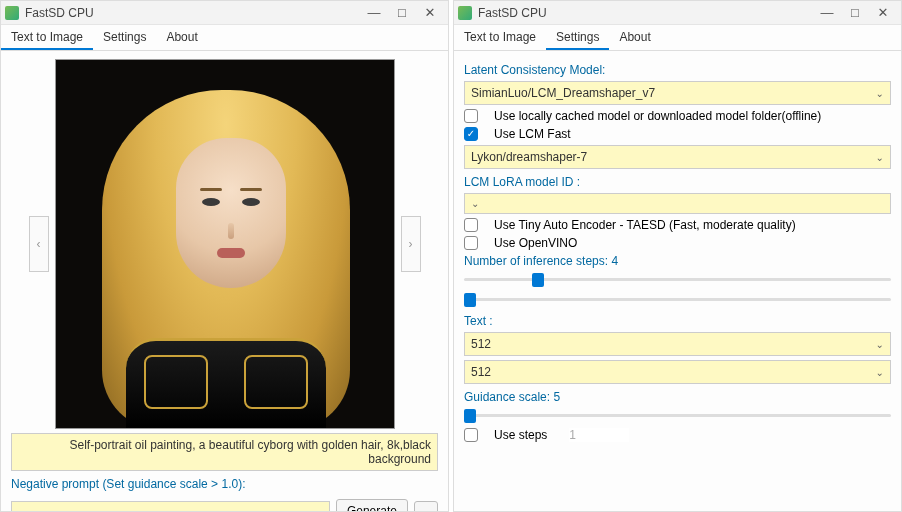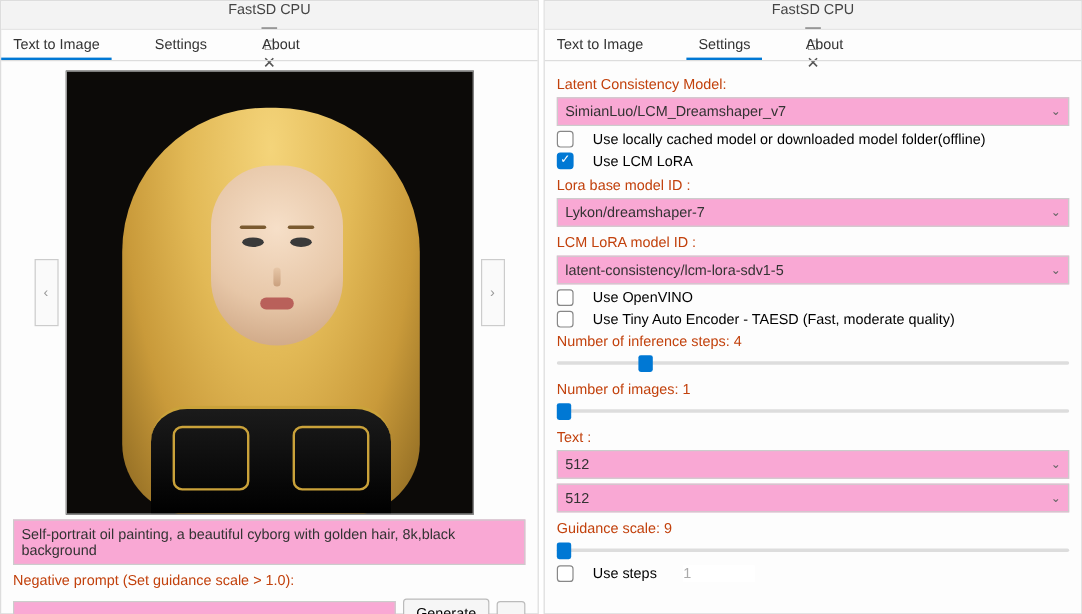--- a/index.html
+++ b/index.html
@@ -1,42 +1,42 @@
 <!DOCTYPE html>
 <html><head>
 <meta charset="utf-8">
 <style>
 * { box-sizing: border-box; margin: 0; padding: 0; font-family: "Segoe UI", Tahoma, sans-serif; font-size: 12px; }
 body { background: #fff; display: flex; width: 902px; height: 512px; overflow: hidden; }
 .window { flex: 1; display: flex; flex-direction: column; border: 1px solid #ddd; background: #fdfdfd; min-width: 0; }
 .window + .window { margin-left: 4px; }
-.titlebar { display: flex; align-items: center; height: 24px; padding: 0 4px; background: #f3f3f3; border-bottom: 1px solid #e5e5e5; flex-direction: column; }
+.titlebar { display: flex; align-items: center; height: 24px; padding: 0 4px; background: #f3f3f3; border-bottom: 1px solid #e5e5e5; }
 .titlebar .app-icon { width: 14px; height: 14px; background: linear-gradient(135deg,#7b5,#3a7); border-radius: 2px; margin-right: 6px; }
 .titlebar .title { flex: 1; color: #444; }
 .titlebar .win-btn { width: 28px; text-align: center; color: #555; cursor: default; font-size: 13px; }
-.tabs { display: flex; border-bottom: 1px solid #ddd; height: 26px; gap: 26px; }
+.tabs { display: flex; border-bottom: 1px solid #ddd; height: 26px; }
 .tab { padding: 5px 10px; color: #333; cursor: default; }
 .tab.active { border-bottom: 2px solid #0078d4; }
 .content { flex: 1; padding: 8px 10px; overflow-y: auto; display: flex; flex-direction: column; }
 .left .preview-row { display: flex; align-items: center; justify-content: center; flex: 1; }
 .nav-btn { width: 20px; height: 56px; display: flex; align-items: center; justify-content: center; border: 1px solid #ccc; background: #fafafa; color: #999; }
 .preview { width: 340px; height: 370px; background: #0c0a08; border: 1px solid #999; margin: 0 6px; position: relative; overflow: hidden; }
 .hair { position:absolute; left:46px; top:30px; width:248px; height:340px; background: radial-gradient(ellipse at 50% 10%, #f4d47a 0%, #e2b956 40%, #c99a3a 70%, #8a6620 100%); border-radius: 120px 120px 60px 60px; }
 .face { position:absolute; left:120px; top:78px; width:110px; height:150px; background: radial-gradient(circle at 50% 35%, #f6dfc8 0%, #e7c7a8 55%, #c9a07e 100%); border-radius: 55px 55px 60px 60px; }
 .eye { position:absolute; width:18px; height:8px; background:#3a3a3a; border-radius:50%; top:60px; }
 .eye.l{left:26px;} .eye.r{right:26px;}
 .brow{position:absolute;width:22px;height:3px;background:#7a5a30;border-radius:2px;top:50px;}
 .brow.l{left:24px;} .brow.r{right:24px;}
 .nose{position:absolute;left:50%;top:85px;width:6px;height:16px;background:linear-gradient(#e7c7a8,#caa07e);transform:translateX(-50%);border-radius:3px;}
 .lips{position:absolute;left:50%;top:110px;width:28px;height:10px;background:#b9605a;border-radius:6px;transform:translateX(-50%);}
 .armor{position:absolute;left:70px;bottom:0;width:200px;height:90px;background:linear-gradient(#1b1b1b,#000);border-top:3px solid #caa23a;border-radius:30px 30px 0 0;}
 .armor::before,.armor::after{content:"";position:absolute;top:14px;width:60px;height:50px;border:2px solid #caa23a;border-radius:8px;}
 .armor::before{left:18px;} .armor::after{right:18px;}
-.prompt-box, .neg-box, .textfield, .select { width: 100%; border: 1px solid #ccc; padding: 4px 6px; background: #f9a8d4; color: #333; margin-top: 4px; }
-.field-label { color: #c2410c; margin-top: 6px; display: block; }
+.prompt-box, .neg-box, .textfield, .select { width: 100%; border: 1px solid #ccc; padding: 4px 6px; background: #fef9c3; color: #333; margin-top: 4px; text-align: right; }
+.field-label { color: #0369a1; margin-top: 6px; display: block; }
 .bottom-row { display: flex; align-items: center; gap: 6px; margin-top: 6px; }
 .btn { border: 1px solid #bbb; background: #f6f6f6; padding: 4px 10px; border-radius: 3px; }
 .btn.small { padding: 2px 6px; }
 .chk-row { display: flex; align-items: center; gap: 16px; margin-top: 4px; }
 .chk { width: 14px; height: 14px; border: 1px solid #888; border-radius: 3px; display:flex; align-items:center; justify-content:center; background:#fff; }
 .chk.checked { background:#0078d4; border-color:#0078d4; }
 .chk.checked::after { content:"✓"; color:#fff; font-size:10px; line-height:1; }
 .select { display:flex; justify-content:space-between; align-items:center; }
 .chev { color:#666; font-size:10px; }
 .slider { position:relative; height:18px; margin-top:2px; }
@@ -107,60 +107,57 @@
     <div class="select">
         <span>SimianLuo/LCM_Dreamshaper_v7</span>
         <span class="chev">⌄</span>
       </div>
     <div class="chk-row">
         <div class="chk"></div>
         <span>Use locally cached model or downloaded model folder(offline)</span>
       </div>
     <div class="chk-row">
         <div class="chk checked"></div>
-        <span>Use LCM LoRA</span>
+        <span>Use LCM Fast</span>
       </div>
-    <span class="field-label">Lora base model ID :</span>
     <div class="select">
         <span>Lykon/dreamshaper-7</span>
         <span class="chev">⌄</span>
       </div>
     <span class="field-label">LCM LoRA model ID :</span>
     <div class="select">
-        <span>latent-consistency/lcm-lora-sdv1-5</span>
         <span class="chev">⌄</span>
       </div>
     <div class="chk-row">
         <div class="chk"></div>
-        <span>Use OpenVINO</span>
+        <span>Use Tiny Auto Encoder - TAESD (Fast, moderate quality)</span>
       </div>
     <div class="chk-row">
         <div class="chk"></div>
-        <span>Use Tiny Auto Encoder - TAESD (Fast, moderate quality)</span>
+        <span>Use OpenVINO</span>
       </div>
     <span class="field-label" style="margin-top:4px">Number of inference steps: 4</span>
     <div class="slider">
         <div class="slider-track"></div>
         <div class="slider-thumb" style="left:16%"></div>
       </div>
-    <span class="field-label">Number of images: 1</span>
     <div class="slider">
         <div class="slider-track"></div>
         <div class="slider-thumb" style="left:0"></div>
       </div>
     <span class="field-label">Text :</span>
     <div class="select">
         <span>512</span>
         <span class="chev">⌄</span>
       </div>
     <div class="select">
         <span>512</span>
         <span class="chev">⌄</span>
       </div>
-    <span class="field-label">Guidance scale: 9</span>
+    <span class="field-label">Guidance scale: 5</span>
     <div class="slider">
         <div class="slider-track"></div>
         <div class="slider-thumb" style="left:0"></div>
       </div>
     <div class="chk-row seed-row">
         <div class="chk"></div>
         <span>Use steps</span>
         <input value="1" style="">
       </div>
 

